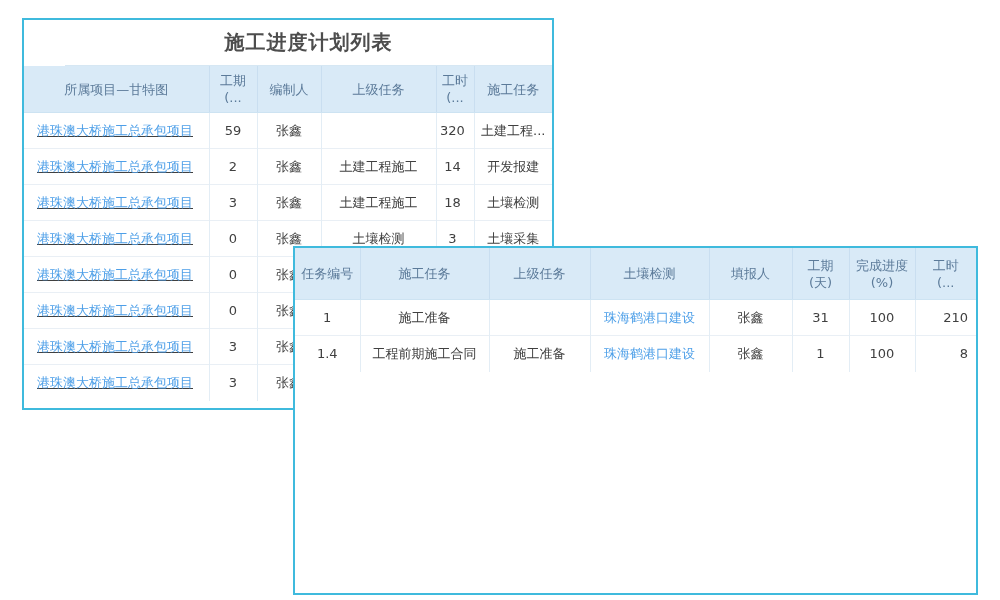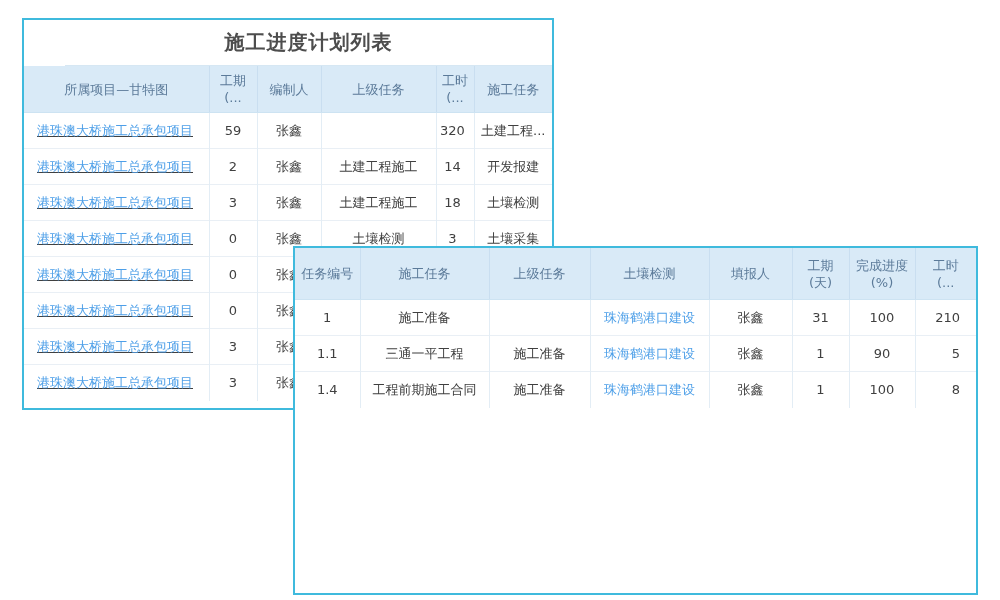--- a/index.html
+++ b/index.html
@@ -34,21 +34,21 @@
   td{
     font-size:13px;color:#404040;text-align:center;vertical-align:middle;
     border-right:1px solid #e3edf5;border-top:1px solid #e9eff5;
     overflow:hidden;white-space:nowrap;text-overflow:ellipsis;
     height:36px;padding:0 2px;box-sizing:border-box;
   }
   td:last-child{border-right:none;}
   tr:first-child td{border-top:none;}
   .plan td.c0{text-align:left;padding-left:13px;text-decoration:underline;}
   .plan td.c4{text-align:center;padding-right:7px;}
-  .report td.c7{text-align:right;padding-right:16px;}
+  .report td.c7{text-align:right;padding-right:8px;}
   .link{color:#4d9fe8;cursor:pointer;text-decoration:none;}
 </style>
 </head>
 <body>
 
 <section class="card plan">
   <div class="card-title">施工进度计划列表</div>
   <table>
     <colgroup>
       <col style="width:185px">
@@ -171,30 +171,20 @@
           <td class="c0">1</td>
           <td class="c1">施工准备</td>
           <td class="c2"></td>
           <td class="c3"><span class="link">珠海鹤港口建设</span></td>
           <td class="c4">张鑫</td>
           <td class="c5">31</td>
           <td class="c6">100</td>
           <td class="c7">210</td>
         </tr>
         <tr>
-          <td class="c0">1.1</td>
-          <td class="c1">三通一平工程</td>
-          <td class="c2">施工准备</td>
-          <td class="c3"><span class="link">珠海鹤港口建设</span></td>
-          <td class="c4">张鑫</td>
-          <td class="c5">1</td>
-          <td class="c6">90</td>
-          <td class="c7">5</td>
-        </tr>
-        <tr>
           <td class="c0">1.4</td>
           <td class="c1">工程前期施工合同</td>
           <td class="c2">施工准备</td>
           <td class="c3"><span class="link">珠海鹤港口建设</span></td>
           <td class="c4">张鑫</td>
           <td class="c5">1</td>
           <td class="c6">100</td>
           <td class="c7">8</td>
         </tr>
       </tbody>

